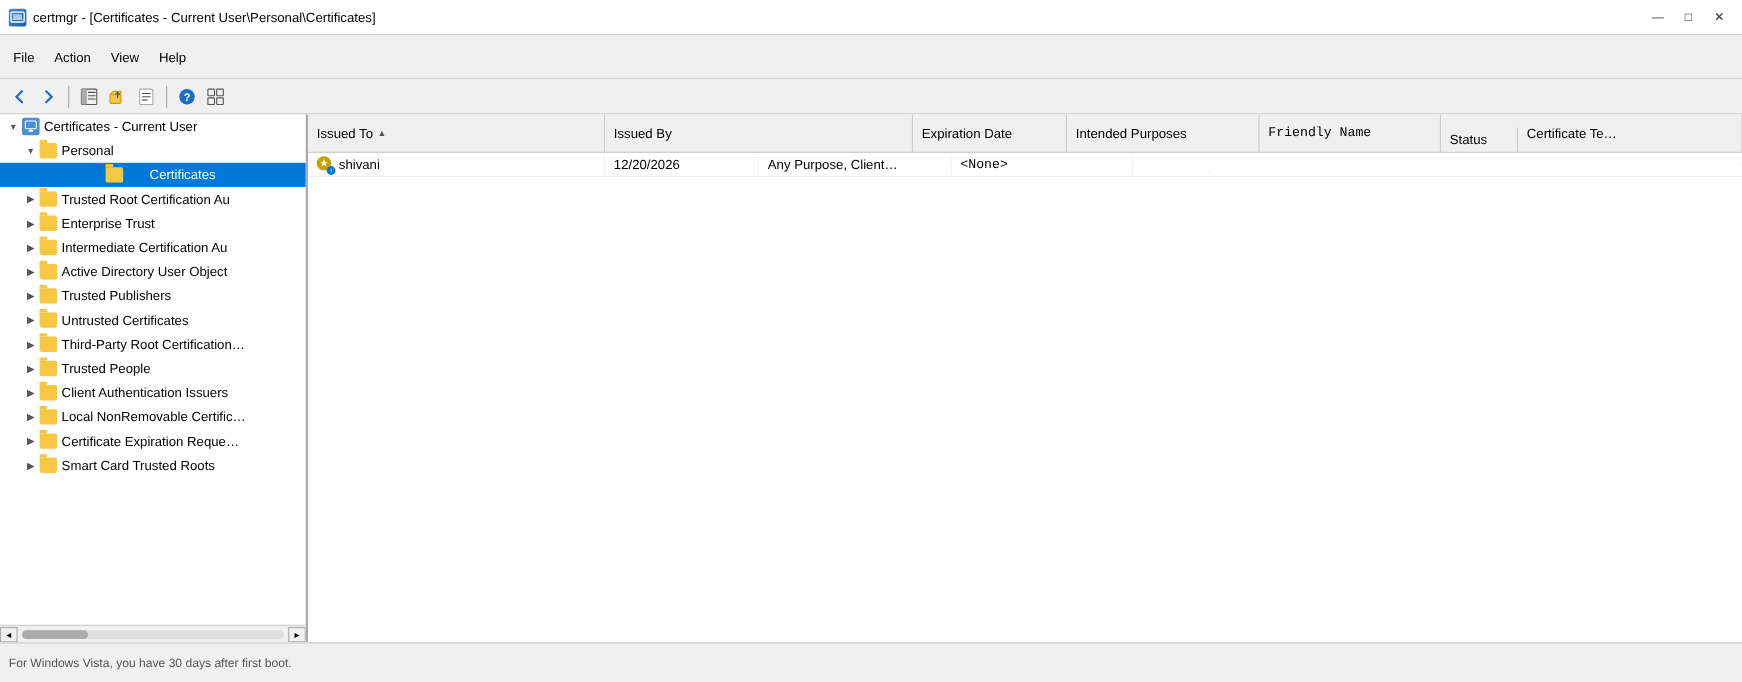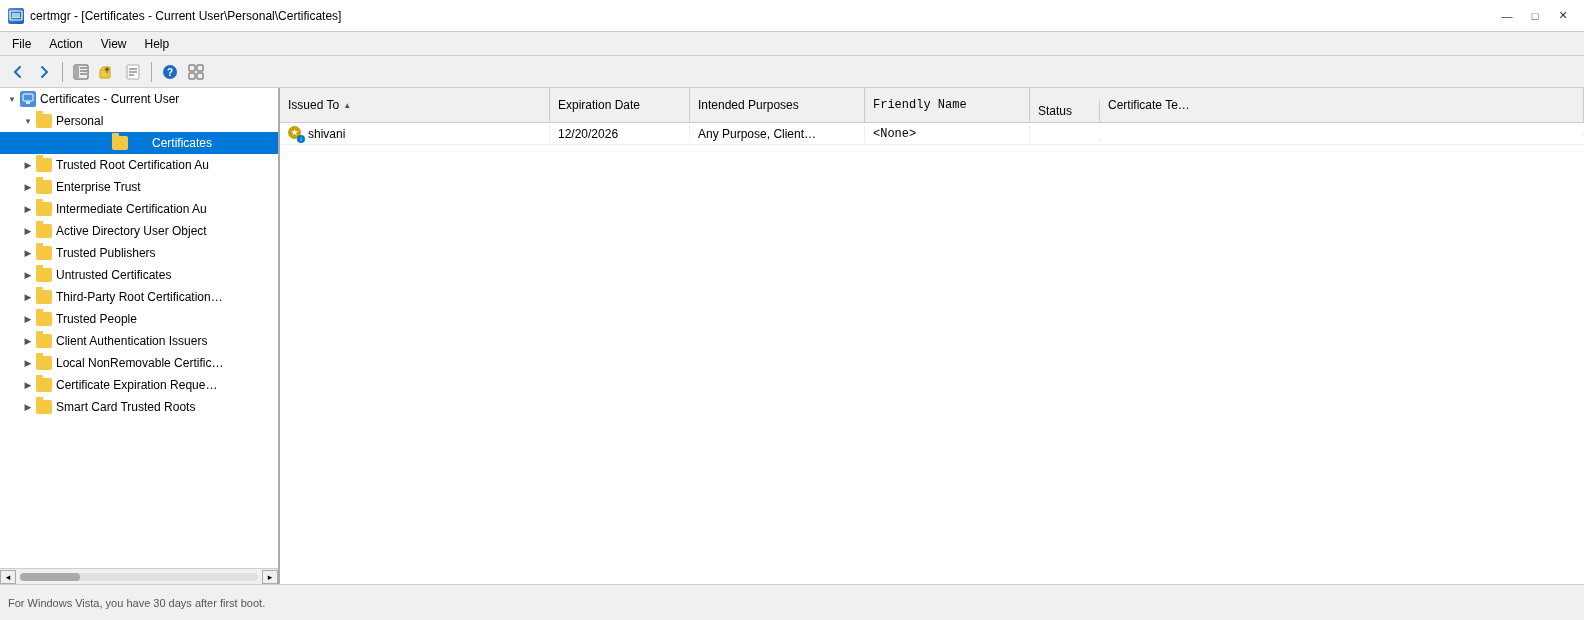--- a/index.html
+++ b/index.html
@@ -59,21 +59,21 @@
       color: #333;
     }
 
     
     .menu-bar {
       background: #f0f0f0;
       border-bottom: 1px solid #ccc;
       display: flex;
       align-items: center;
       padding: 2px 4px;
-      height: 24px;
+      height: 40px;
       flex-shrink: 0;
       gap: 2px;
     }
     .menu-item {
       padding: 2px 8px;
       cursor: pointer;
       border-radius: 2px;
     }
 
     
@@ -384,21 +384,21 @@
         </div>
         <span>Certificates - Current User</span>
       </div>
 
       <div class="tree-item" style="padding-left: 20px;">
         <div class="tree-expand">▾</div>
         <div class="folder-icon"></div>
         <span>Personal</span>
       </div>
 
-      <div class="tree-item selected" style="padding-left: 76px; gap: 20px;">
+      <div class="tree-item selected" style="padding-left: 60px; gap: 20px;">
         <div class="tree-expand" style="color:white;"></div>
         <div class="folder-icon" style="background:#f5c842;"></div>
         <span>Certificates</span>
       </div>
 
       <div class="tree-item" style="padding-left: 20px;">
         <div class="tree-expand">▶</div>
         <div class="folder-icon"></div>
         <span>Trusted Root Certification Au</span>
       </div>
@@ -480,20 +480,23 @@
     </div>
   </div>
 
   <div class="right-panel">
 
     <div class="table-header">
       <div class="col-header col-issued-to">
         <span>Issued To</span>
         <span class="sort-arrow">▲</span>
       </div>
+      <div class="col-header col-issued-by">
+        <span>Issued By</span>
+      </div>
       <div class="col-header col-expiration">
         <span>Expiration Date</span>
       </div>
       <div class="col-header col-purposes">
         <span>Intended Purposes</span>
       </div>
       <div class="col-header col-friendly">
         <span>Friendly Name</span>
       </div>
       <div class="col-header col-status">

